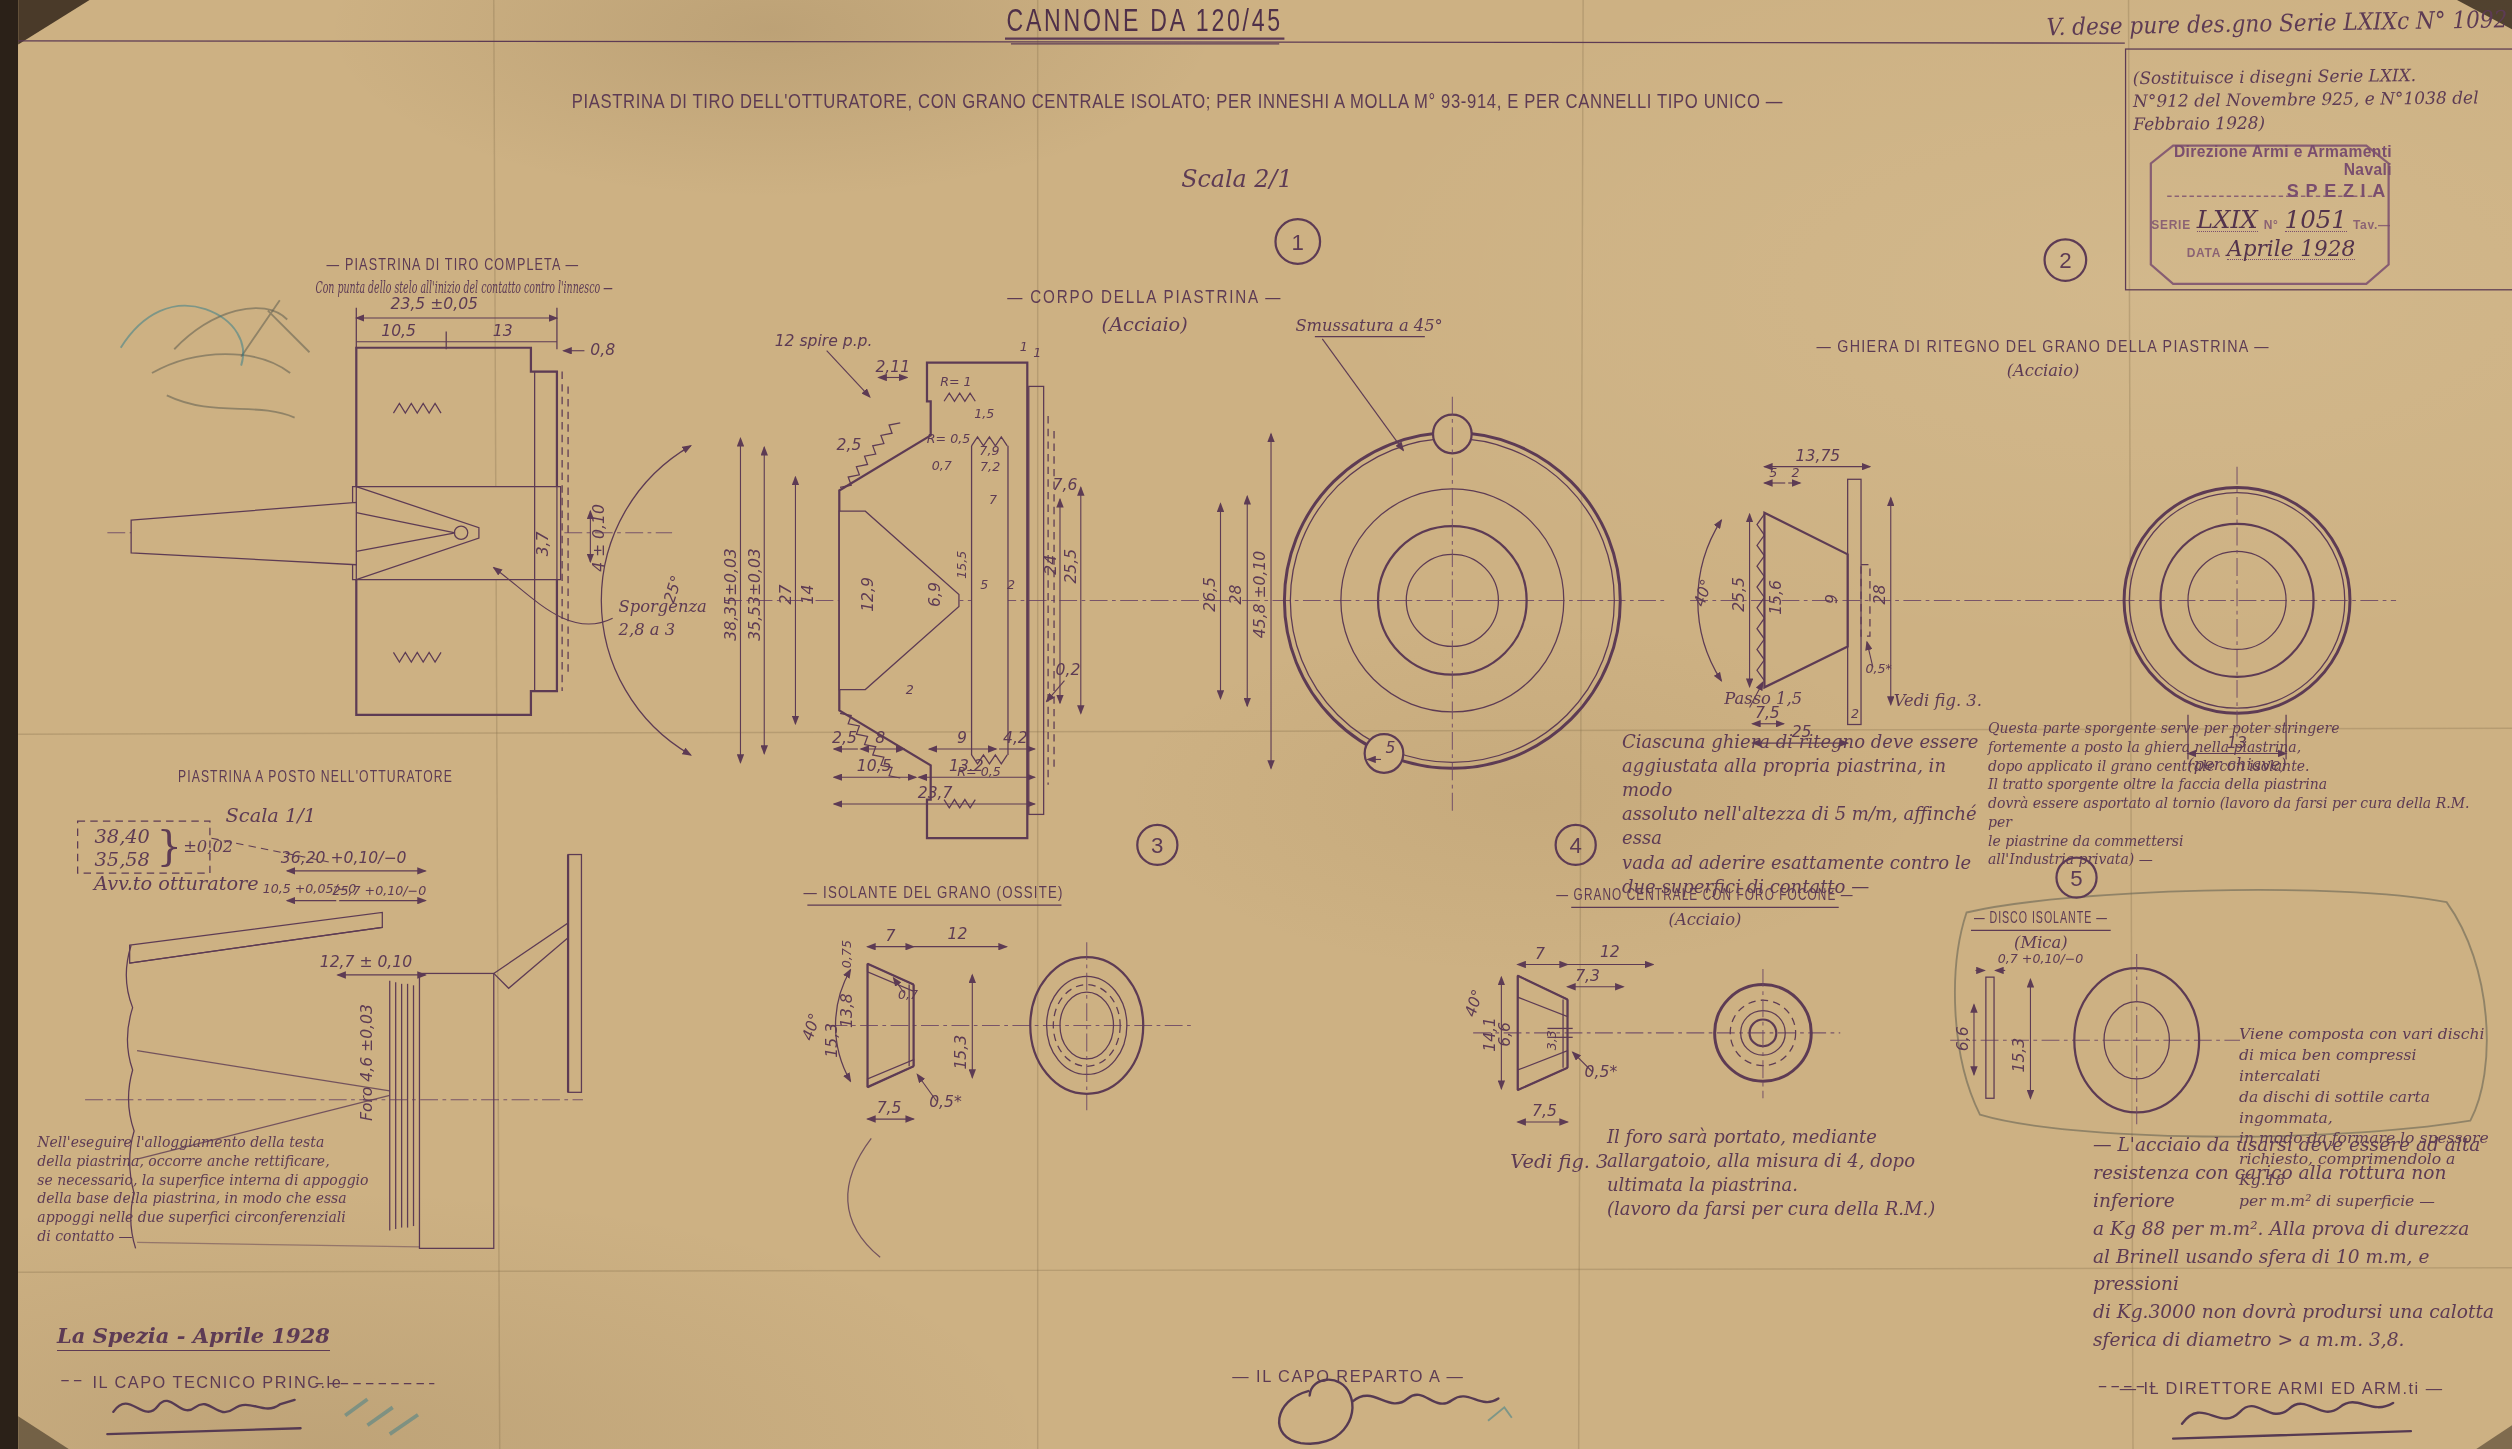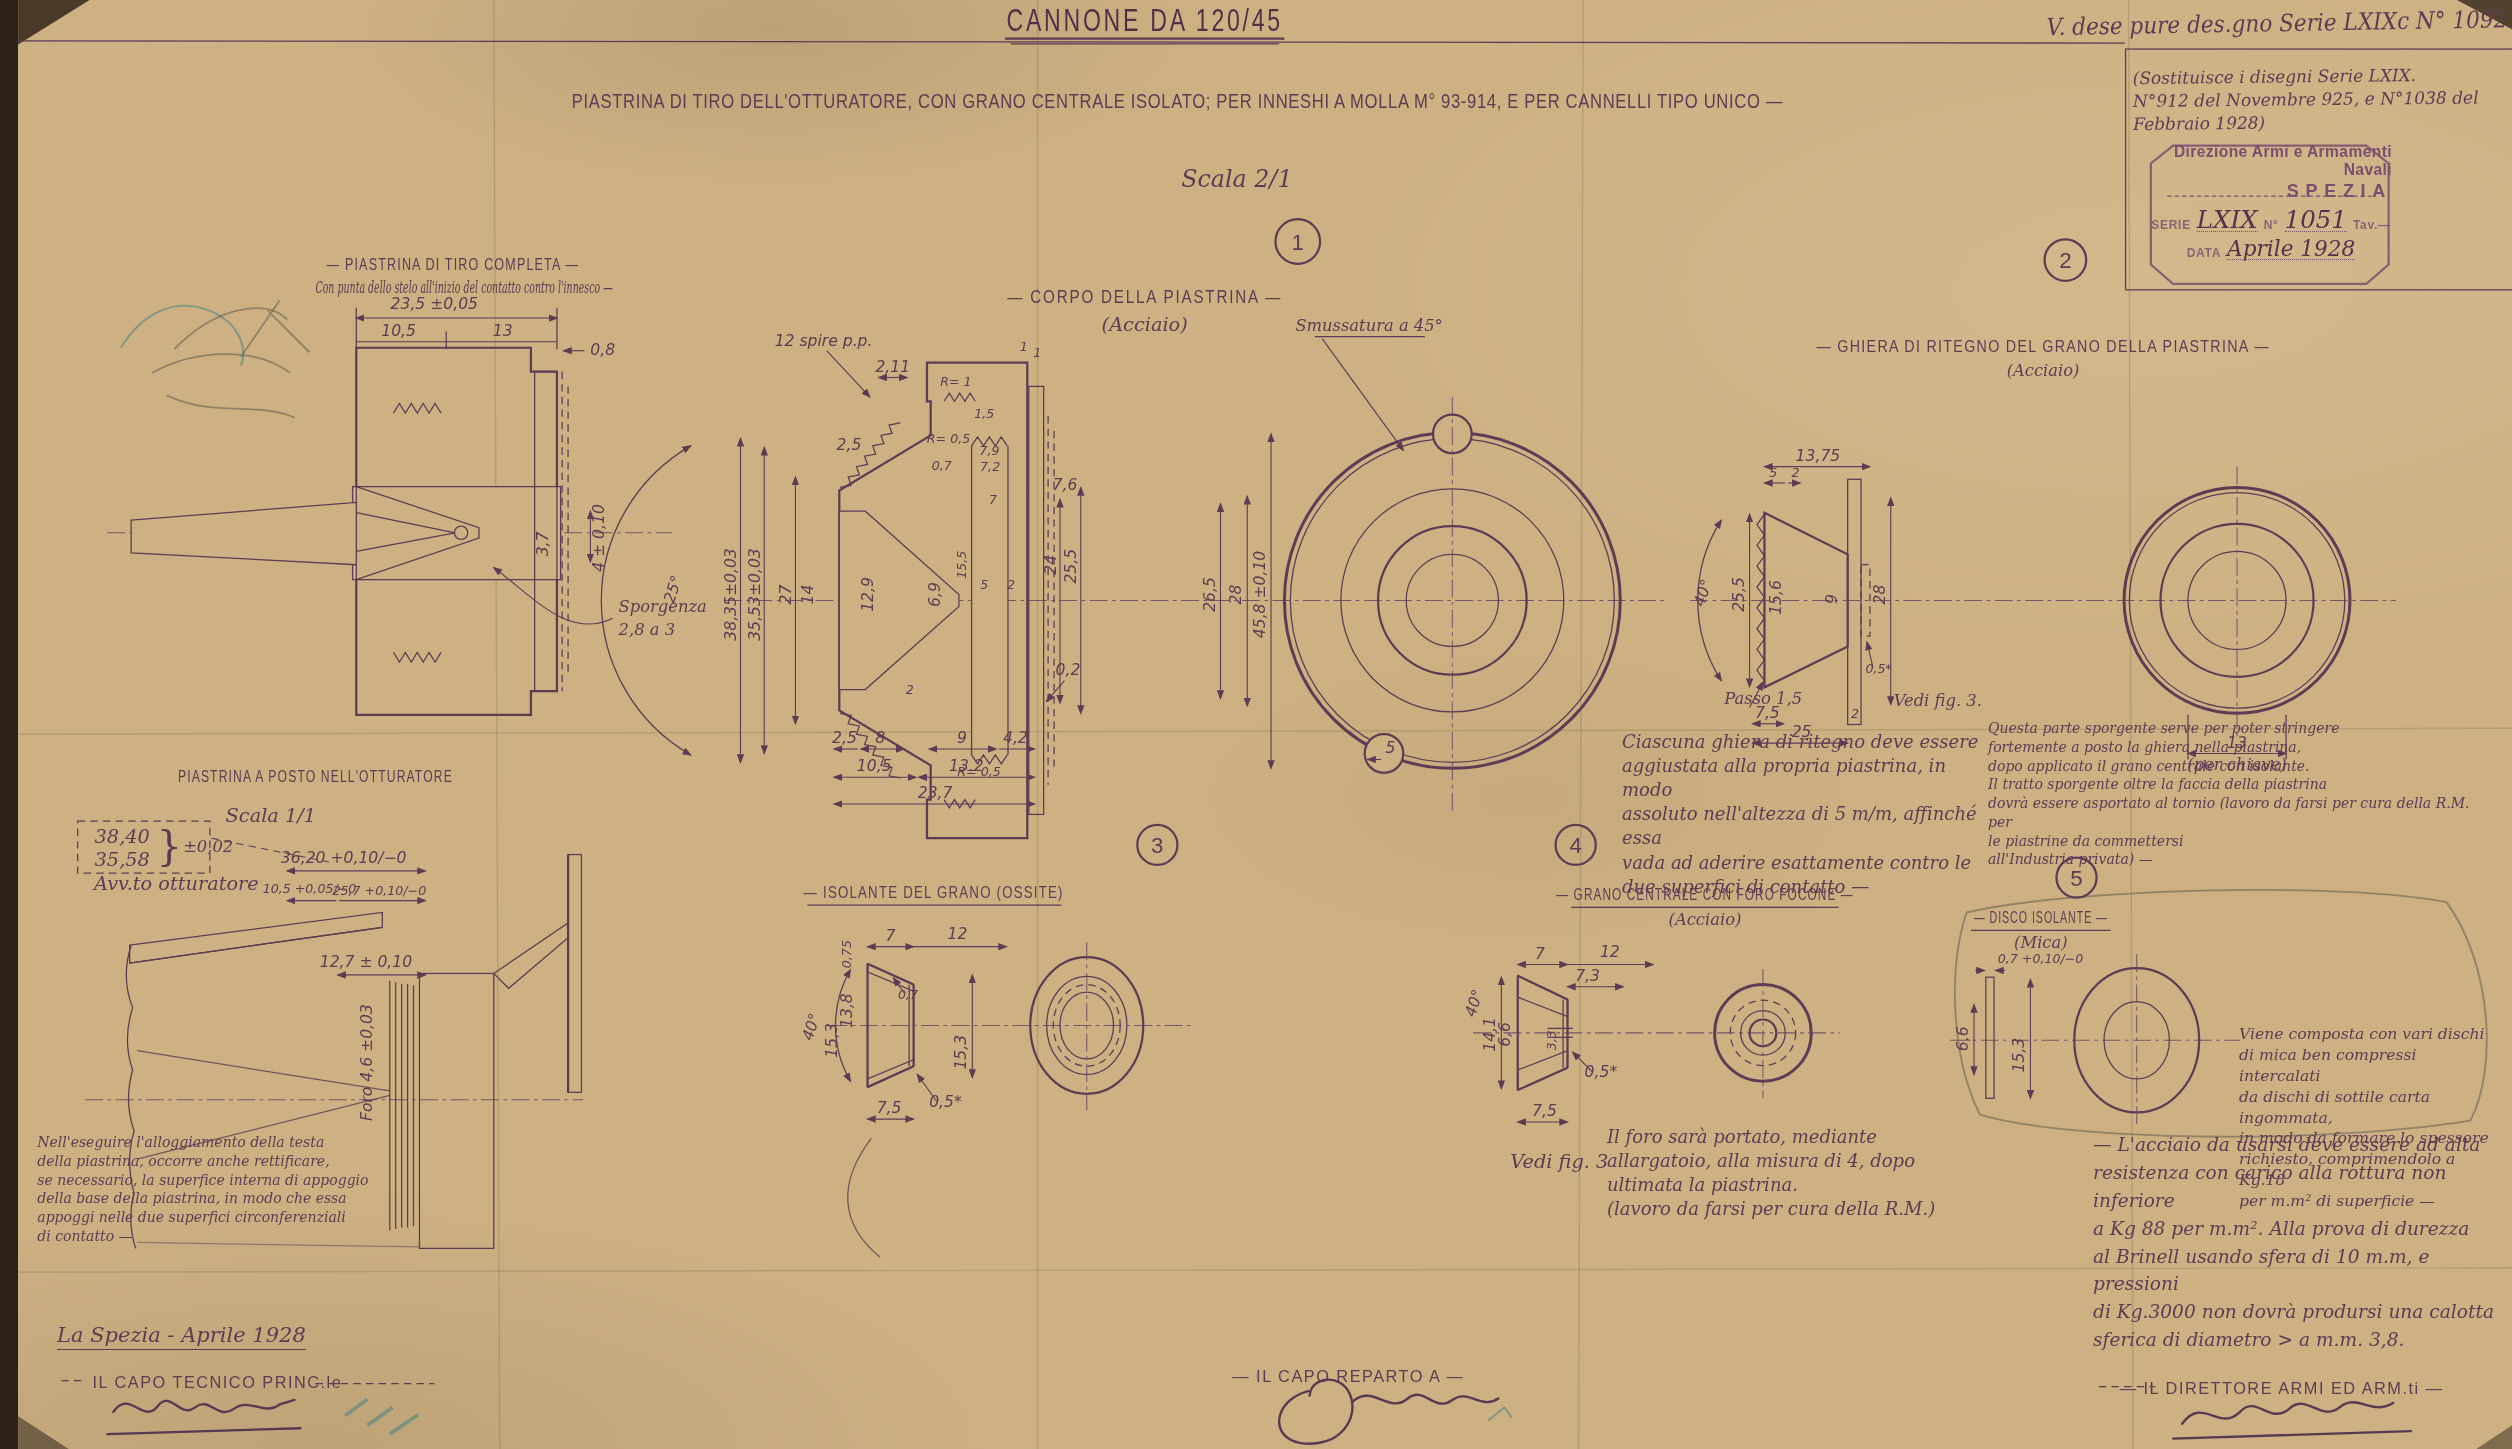--- a/index.html
+++ b/index.html
@@ -532,16 +532,16 @@
 di Kg.3000 non dovrà prodursi una calotta
 sferica di diametro &gt; a m.m. 3,8.</div>
 
 <div class="note" style="left:19.3px;top:1133px;width:364px;font-size:14px;">Nell'eseguire l'alloggiamento della testa
 della piastrina, occorre anche rettificare,
 se necessario, la superfice interna di appoggio
 della base della piastrina, in modo che essa
 appoggi nelle due superfici circonferenziali
 di contatto —</div>
 
-<div class="pd" style="left:39px;top:1323px;font-size:21px;">La Spezia - Aprile 1928</div>
+<div class="pd" style="left:39px;top:1323px;font-size:21px;font-weight:bold;">La Spezia - Aprile 1928</div>
 
 </div>
 
 
 </body></html>

